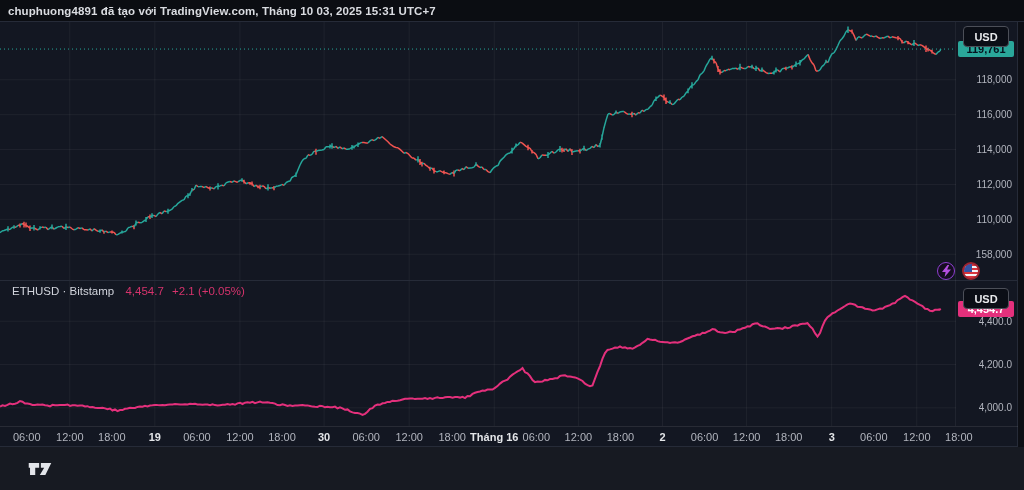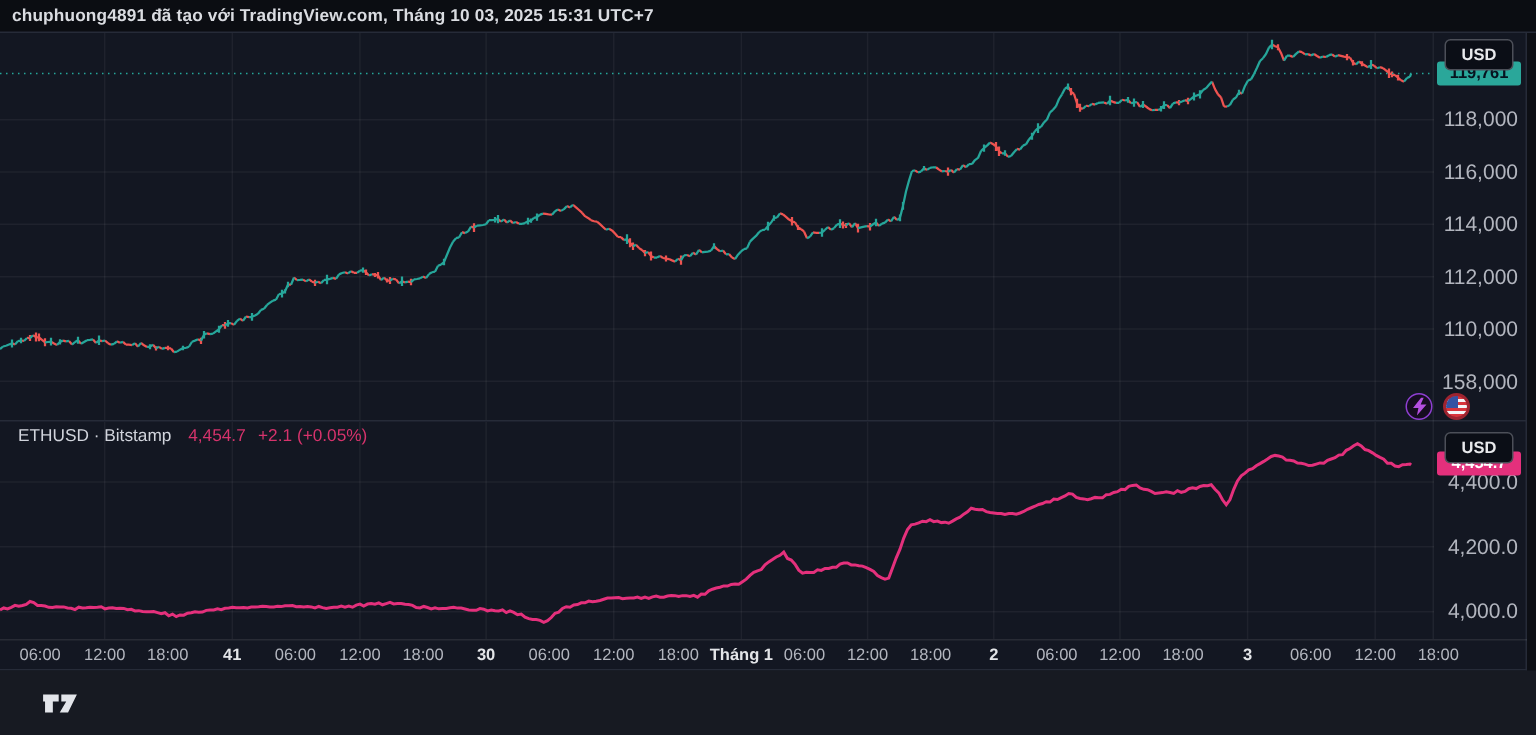--- a/index.html
+++ b/index.html
@@ -29,21 +29,21 @@
   .legend .t { color:#d1d4dc; font-weight:400; }
   .legend .k { color:#d1d4dc; margin-left:7px; }
   .legend .vup { color:#2ebda5; }
   .legend .chup { color:#2ebda5; margin-left:6px; }
   .legend .vpk { color:#d6336c; margin-left:8px; }
   .legend .chpk { color:#d6336c; margin-left:5px; }
 
   
   #price-axis { position:absolute; top:0; right:0; width:62px; height:404px;
                 border-left:1px solid rgba(255,255,255,.06); z-index:3; }
-  .ylab { position:absolute; right:5px; font-size:14px; color:#b2b5be; line-height:13px; }
+  .ylab { position:absolute; right:5px; font-size:10px; color:#b2b5be; line-height:13px; }
   .tag  { position:absolute; left:2px; right:3px; height:16px; line-height:16px;
           text-align:center; font-size:11px; font-weight:700; border-radius:2px; z-index:5; }
   .tag.btc { background:#2aa79a; color:#06131f; }
   .tag.eth { background:#e4307c; color:#fff; }
   .usd-btn { position:absolute; right:8px; width:46px; height:21px; background:#0b0e16;
              border:1px solid #4c4f58; border-radius:4px; color:#e8e9ec; font-size:11px;
              font-weight:700; font-family:"Liberation Sans",sans-serif; cursor:pointer; z-index:6; }
   #usd1 { top:4px; }
   #usd2 { top:266px; }
 
@@ -126,29 +126,29 @@
         <line x1="0" y1="83.53731343283582" x2="956" y2="83.53731343283582" stroke="rgba(247,249,252,0.05)" stroke-width="1"></line>
         <line x1="0" y1="40.253731343283576" x2="956" y2="40.253731343283576" stroke="rgba(247,249,252,0.05)" stroke-width="1"></line>
         <path d="M0.0 125.6L2.5 124.3L5.0 124.9L7.5 123.9L10.0 122.6L12.5 123.2L15.0 122.7L17.5 121.9L20.0 120.0L22.5 120.7L25.0 122.6L27.5 122.6L30.0 123.0L32.5 123.9L35.0 124.0L37.5 123.5L40.0 123.7L42.5 123.6L45.0 124.3L47.5 124.5L50.0 125.4L52.5 123.8L55.0 124.3L57.5 124.2L60.0 123.9L62.5 124.0L65.0 123.9L67.5 123.5L70.0 124.9L72.5 124.3L75.0 124.2L77.5 124.7L80.0 124.5L82.5 124.6L85.0 125.5L87.5 125.2L90.0 126.3L92.5 126.1L95.0 126.7L97.5 126.9L100.0 126.9L102.5 126.7L105.0 127.4L107.5 128.2L110.0 127.5L112.5 129.5L115.0 128.4L117.5 130.1L120.0 129.0L122.5 129.1L125.0 127.8L127.5 127.5L130.0 126.8L132.5 127.1L135.0 127.0L137.5 125.9L140.0 125.6L142.5 125.7L145.0 124.9L147.5 125.5L150.0 124.5L152.5 124.3L155.0 123.9L157.5 124.1L160.0 124.2L162.5 124.0L165.0 124.3L167.5 123.7L170.0 123.6L172.5 123.5L175.0 123.1L177.5 123.3L180.0 123.6L182.5 123.6L185.0 123.2L187.5 123.4L190.0 122.8L192.5 122.9L195.0 122.7L197.5 123.5L200.0 123.4L202.5 123.7L205.0 123.4L207.5 123.6L210.0 124.3L212.5 123.3L215.0 124.1L217.5 124.6L220.0 124.2L222.5 123.8L225.0 123.8L227.5 123.1L230.0 123.8L232.5 123.1L235.0 123.8L237.5 122.4L240.0 121.7L242.5 123.0L245.0 121.7L247.5 121.3L250.0 121.8L252.5 120.9L255.0 122.2L257.5 121.4L260.0 120.6L262.5 121.6L265.0 121.4L267.5 121.3L270.0 121.8L272.5 122.0L275.0 122.6L277.5 124.0L280.0 124.3L282.5 123.3L285.0 124.0L287.5 124.9L290.0 124.2L292.5 124.9L295.0 124.6L297.5 124.6L300.0 124.2L302.5 123.9L305.0 124.4L307.5 124.4L310.0 125.0L312.5 125.6L315.0 125.8L317.5 125.9L320.0 124.7L322.5 125.1L325.0 126.3L327.5 125.7L330.0 126.2L332.5 126.3L335.0 125.6L337.5 127.4L340.0 126.3L342.5 127.3L345.0 128.8L347.5 128.4L350.0 130.4L352.5 131.4L355.0 132.0L357.5 132.0L360.0 132.6L362.5 133.9L365.0 132.8L367.5 130.7L370.0 127.8L372.5 127.1L375.0 124.6L377.5 123.5L380.0 123.8L382.5 122.3L385.0 122.0L387.5 120.9L390.0 120.9L392.5 119.7L395.0 120.1L397.5 119.8L400.0 119.3L402.5 118.5L405.0 117.7L407.5 117.7L410.0 117.5L412.5 117.4L415.0 118.1L417.5 117.8L420.0 117.7L422.5 117.7L425.0 117.1L427.5 118.0L430.0 117.1L432.5 117.9L435.0 116.9L437.5 116.3L440.0 117.1L442.5 117.1L445.0 116.3L447.5 116.0L450.0 116.1L452.5 116.7L455.0 116.1L457.5 116.1L460.0 116.6L462.5 115.9L465.0 117.1L467.5 115.0L470.0 115.2L472.5 112.9L475.0 111.8L477.5 111.0L480.0 110.5L482.5 109.6L485.0 109.7L487.5 108.6L490.0 108.4L492.5 108.5L495.0 106.8L497.5 105.1L500.0 102.6L502.5 100.6L505.0 99.6L507.5 98.7L510.0 95.6L512.5 93.6L515.0 92.0L517.5 90.3L520.0 89.2L522.5 87.1L525.0 91.3L527.5 92.4L530.0 95.1L532.5 99.1L535.0 101.1L537.5 100.5L540.0 100.7L542.5 100.6L545.0 98.9L547.5 99.3L550.0 98.0L552.5 98.0L555.0 97.2L557.5 97.2L560.0 95.0L562.5 94.4L565.0 94.3L567.5 95.6L570.0 95.6L572.5 96.1L575.0 96.4L577.5 97.4L580.0 98.6L582.5 100.0L585.0 102.7L587.5 104.1L590.0 105.1L592.5 104.4L595.0 97.6L597.5 90.9L600.0 85.1L602.5 77.7L605.0 72.0L607.5 68.9L610.0 68.4L612.5 67.6L615.0 66.5L617.5 66.8L620.0 65.5L622.5 66.8L625.0 66.4L627.5 67.4L630.0 67.1L632.5 67.8L635.0 66.4L637.5 64.9L640.0 63.8L642.5 61.8L645.0 60.2L647.5 57.8L650.0 58.5L652.5 58.9L655.0 58.7L657.5 60.1L660.0 60.7L662.5 61.0L665.0 61.3L667.5 61.3L670.0 62.0L672.5 61.4L675.0 61.3L677.5 61.8L680.0 61.0L682.5 60.0L685.0 58.5L687.5 57.5L690.0 56.5L692.5 55.3L695.0 54.7L697.5 53.5L700.0 53.7L702.5 51.7L705.0 52.0L707.5 50.7L710.0 49.6L712.5 48.0L715.0 48.4L717.5 50.6L720.0 51.3L722.5 51.6L725.0 52.1L727.5 51.5L730.0 50.6L732.5 50.9L735.0 50.9L737.5 48.8L740.0 48.6L742.5 47.3L745.0 46.8L747.5 45.2L750.0 45.4L752.5 43.2L755.0 42.6L757.5 42.3L760.0 44.3L762.5 45.2L765.0 45.5L767.5 46.6L770.0 48.0L772.5 47.7L775.0 47.4L777.5 46.9L780.0 47.3L782.5 47.9L785.0 46.1L787.5 47.2L790.0 46.6L792.5 44.8L795.0 44.2L797.5 44.7L800.0 43.3L802.5 42.7L805.0 42.8L807.5 42.2L810.0 45.2L812.5 47.6L815.0 52.2L817.5 55.5L820.0 52.0L822.5 45.2L825.0 39.6L827.5 36.2L830.0 34.4L832.5 32.2L835.0 31.4L837.5 29.5L840.0 28.1L842.5 26.6L845.0 25.0L847.5 23.3L850.0 22.6L852.5 23.0L855.0 23.7L857.5 25.7L860.0 25.9L862.5 26.3L865.0 27.7L867.5 27.9L870.0 28.4L872.5 29.4L875.0 29.2L877.5 28.4L880.0 27.6L882.5 27.8L885.0 25.9L887.5 25.0L890.0 24.1L892.5 22.4L895.0 22.1L897.5 19.2L900.0 18.0L902.5 16.2L905.0 14.8L907.5 16.3L910.0 18.7L912.5 19.4L915.0 20.9L917.5 22.6L920.0 23.9L922.5 25.1L925.0 27.8L927.5 27.9L930.0 29.7L932.5 30.1L935.0 28.8L937.5 28.7L940.0 28.4L940.7 29.0" fill="none" stroke="#e4307c" stroke-width="2"></path>
       </svg>
     </div>
 
   <div id="time-axis">
       <span class="xlab" style="left: 26.768px;">06:00</span>
       <span class="xlab" style="left: 69.788px;">12:00</span>
       <span class="xlab" style="left: 111.852px;">18:00</span>
-      <span class="xlab major" style="left: 154.872px;">41</span>
+      <span class="xlab major" style="left: 154.872px;">19</span>
       <span class="xlab" style="left: 196.936px;">06:00</span>
       <span class="xlab" style="left: 239.956px;">12:00</span>
       <span class="xlab" style="left: 282.02px;">18:00</span>
       <span class="xlab major" style="left: 324.084px;">30</span>
       <span class="xlab" style="left: 366.148px;">06:00</span>
       <span class="xlab" style="left: 409.168px;">12:00</span>
       <span class="xlab" style="left: 452.188px;">18:00</span>
-      <span class="xlab major" style="left: 494.252px;">Tháng 1</span>
+      <span class="xlab major" style="left: 494.252px;">Tháng 16</span>
       <span class="xlab" style="left: 536.316px;">06:00</span>
       <span class="xlab" style="left: 578.38px;">12:00</span>
       <span class="xlab" style="left: 620.444px;">18:00</span>
       <span class="xlab major" style="left: 662.508px;">2</span>
       <span class="xlab" style="left: 704.572px;">06:00</span>
       <span class="xlab" style="left: 746.636px;">12:00</span>
       <span class="xlab" style="left: 788.7px;">18:00</span>
       <span class="xlab major" style="left: 831.72px;">3</span>
       <span class="xlab" style="left: 873.784px;">06:00</span>
       <span class="xlab" style="left: 916.804px;">12:00</span>

